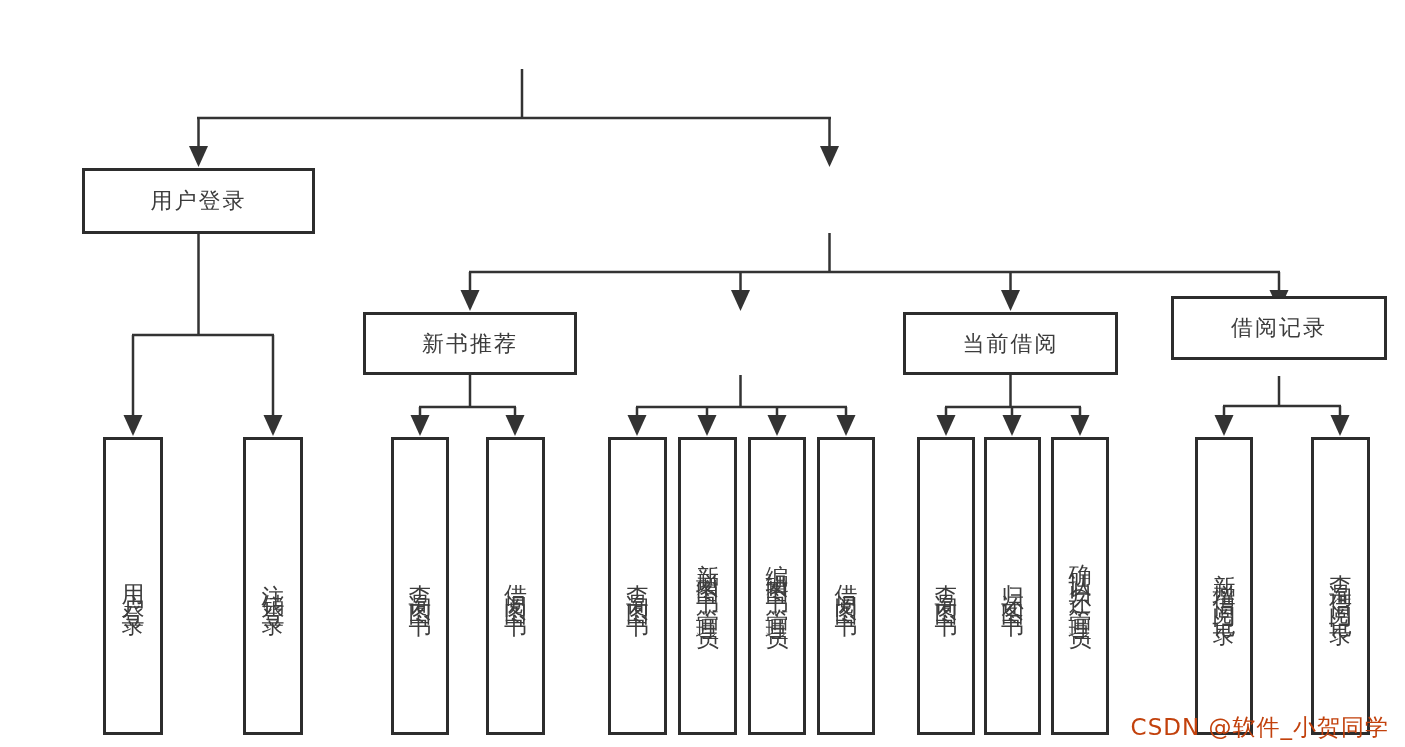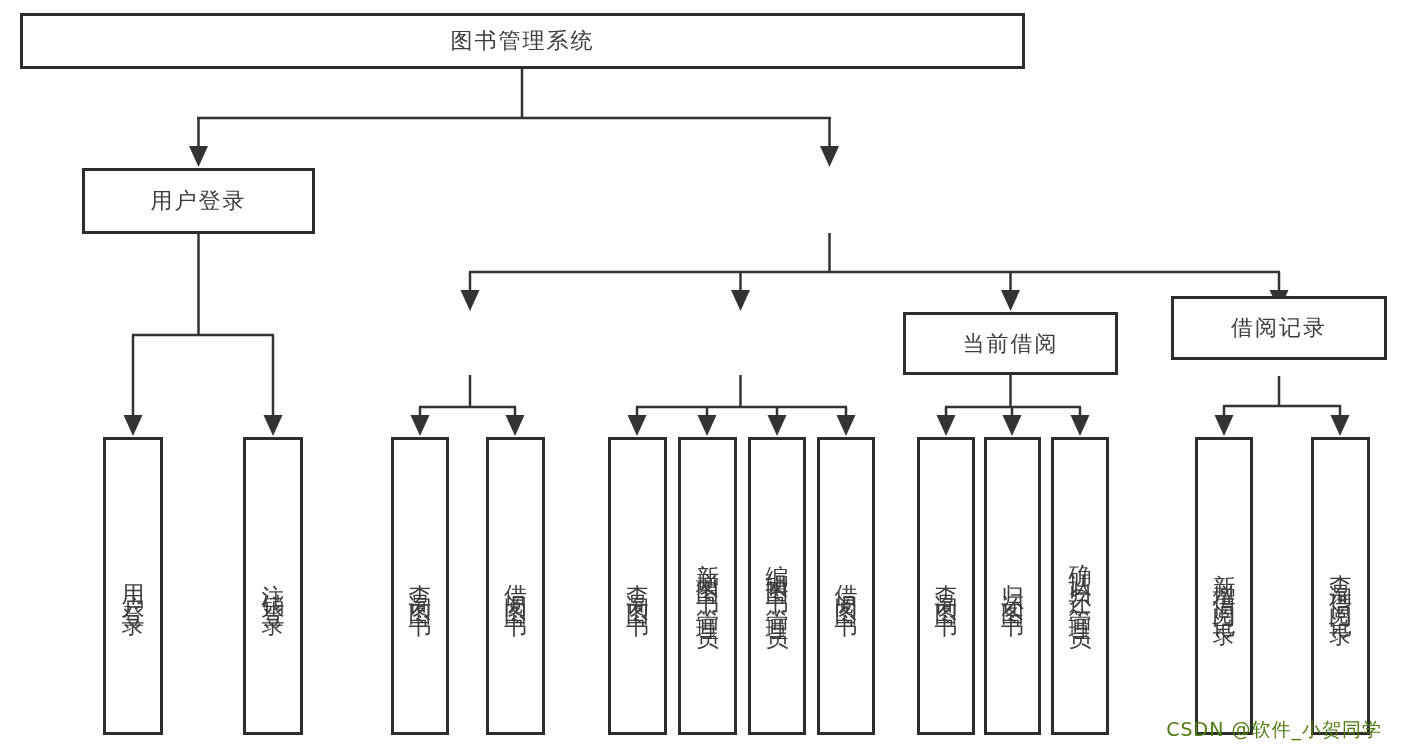--- a/index.html
+++ b/index.html
@@ -44,24 +44,24 @@
     font-size: 23px;
     line-height: 1;
     letter-spacing: 10px;
     color: #3c3c3c;
   }
   .leaf.long .vlabel {
     letter-spacing: 9px;
   }
   #watermark {
     position: absolute;
-    right: 23px;
+    right: 16px;
     bottom: 4px;
-    font-size: 19px;
-    color: #4d7c0f;
+    font-size: 23px;
+    color: #c2410c;
     letter-spacing: 1px;
     white-space: nowrap;
   }
   line, polyline {
     stroke: #333333;
     stroke-width: 2.5;
     fill: none;
   }
   polygon {
     fill: #333333;
@@ -142,28 +142,28 @@
     <g>
       <line x1="1279" y1="376" x2="1279" y2="407"></line>
       <line x1="1223" y1="406" x2="1341" y2="406"></line>
       <line x1="1224" y1="406" x2="1224" y2="418"></line>
       <polygon points="1214.5,415 1233.5,415 1224,436"></polygon>
       <line x1="1340" y1="406" x2="1340" y2="418"></line>
       <polygon points="1330.5,415 1349.5,415 1340,436"></polygon>
     </g>
   </svg>
 
-  <div class="node" style="left:20px; top:13px; width:1005px; height:56px;">
-    <span class="hlabel">图书管理系统</span>
-  </div>
 
   <div class="node" style="left:82px; top:168px; width:233px; height:66px;">
     <span class="hlabel">用户登录</span>
   </div>
 
+  <div class="node" style="left:363px; top:312px; width:214px; height:63px;">
+    <span class="hlabel">新书推荐</span>
+  </div>
   <div class="node" style="left:903px; top:312px; width:215px; height:63px;">
     <span class="hlabel">当前借阅</span>
   </div>
   <div class="node" style="left:1171px; top:296px; width:216px; height:64px;text-align:right;">
     <span class="hlabel">借阅记录</span>
   </div>
 
   <div class="node leaf" style="left:103px; top:437px; width:60px; height:298px;">
     <span class="vlabel">用户登录</span>
   </div>

